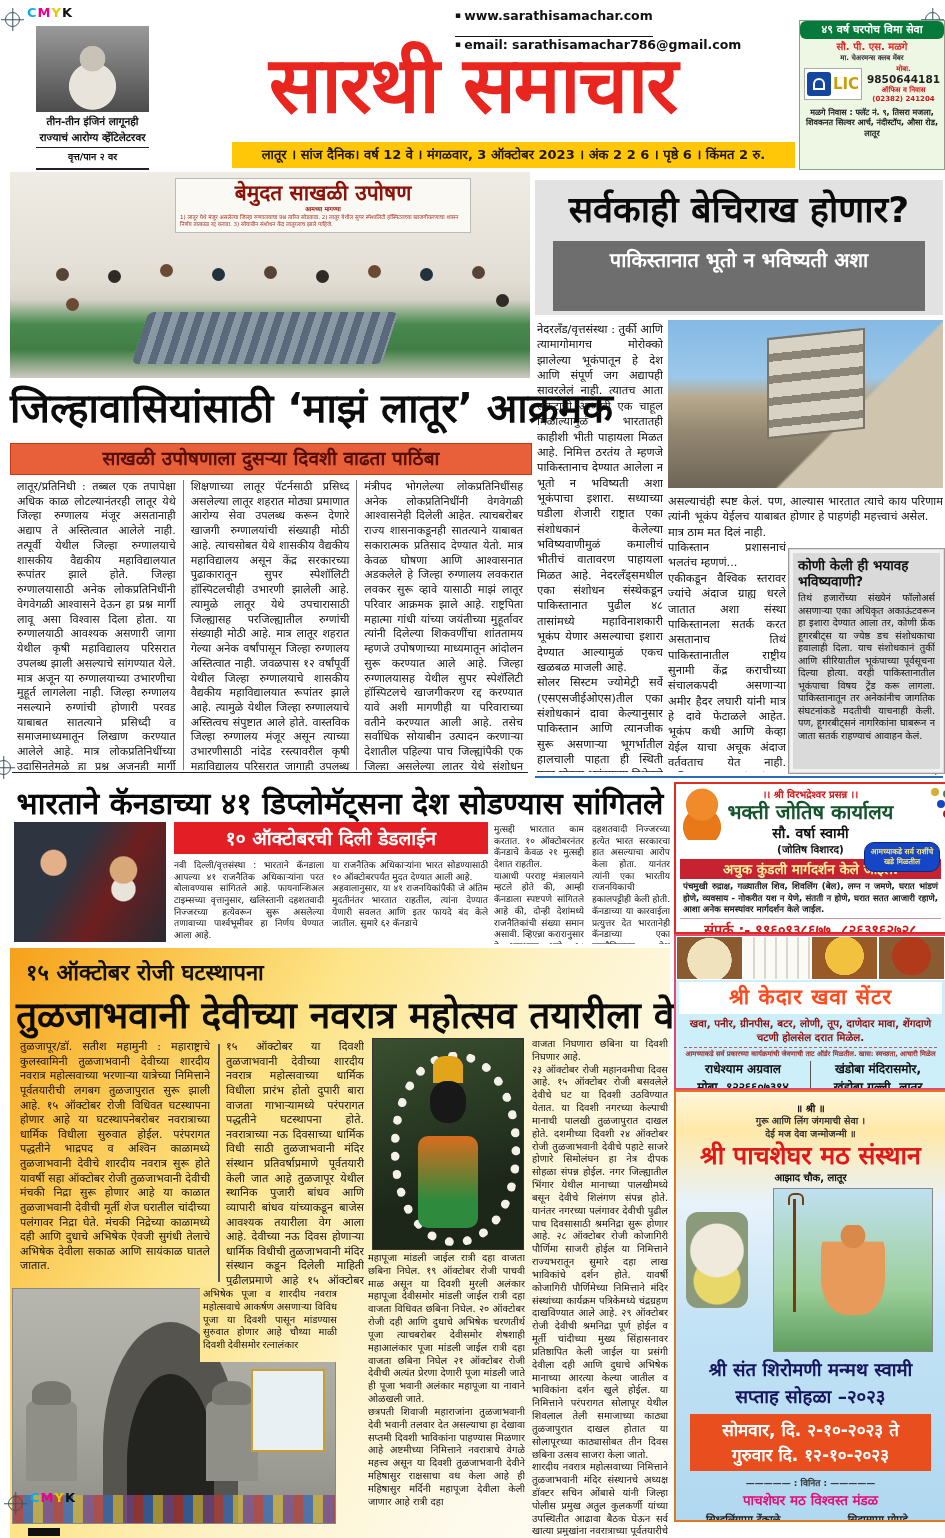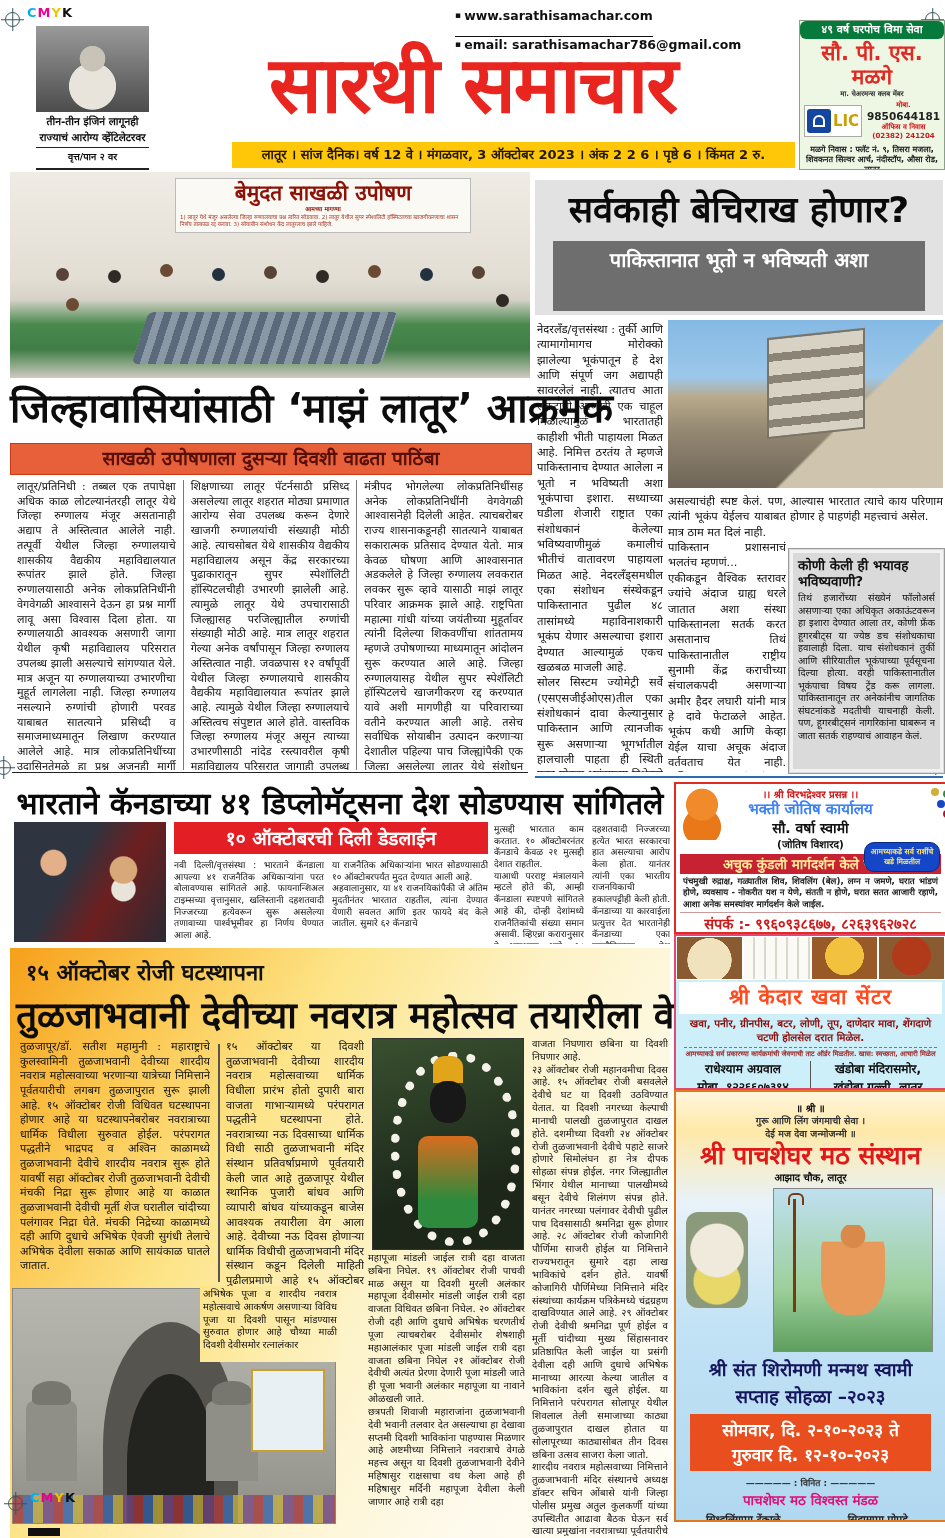--- a/index.html
+++ b/index.html
@@ -23,21 +23,21 @@
   .promo .ref{font-size:9.5px;text-align:center;border-top:1.5px solid #222;margin-top:3px;padding-top:2px;font-weight:bold;}
   .masthead{color:#e8251f;font-weight:bold;text-align:center;font-size:78px;line-height:.95;letter-spacing:-2px;white-space:nowrap;}
   .contacts{font-size:12.5px;font-weight:bold;color:#111;}
   .contacts .line{white-space:nowrap;}
   .contacts .line::before{content:"▪ ";font-size:9px;vertical-align:2px;}
   .contacts .line:first-child{border-bottom:1.5px solid #111;display:inline-block;padding-bottom:13px;}
   .dateline{background:#ffc708;color:#221800;font-weight:bold;font-size:13px;text-align:center;line-height:26px;white-space:nowrap;overflow:hidden;}
   
   .lic{border:1px solid #8aa08a;background:#eef6e4;text-align:center;overflow:hidden;}
   .lic .band{background:#067a3a;color:#fff;font-size:11px;font-weight:bold;line-height:18px;border-radius:6px;}
-  .lic .nm{color:#e02a24;font-weight:bold;font-size:21px;line-height:1.15;margin-top:2px;}
+  .lic .nm{color:#e02a24;font-weight:bold;font-size:10px;line-height:1.15;margin-top:2px;}
   .lic .sub{font-size:7px;color:#333;font-weight:bold;}
   .lic .row{display:flex;align-items:center;justify-content:center;gap:5px;margin-top:3px;}
   .lic .logo{width:56px;height:30px;background:#fff;border:1px solid #aaa;display:flex;align-items:center;}
   .lic .logo .bx{width:24px;height:24px;background:#1446a0;border-radius:3px;margin:0 2px;position:relative;}
   .lic .logo .bx::after{content:"";position:absolute;inset:6px;border:2px solid #fff;border-radius:50% 50% 0 0;}
   .lic .logo .lt{color:#caa008;font-weight:bold;font-size:15px;}
   .lic .ph{font-size:7px;color:#d01818;font-weight:bold;line-height:1.25;}
   .lic .ph b{font-size:10.5px;color:#222;}
   .lic .addr{font-size:8px;font-weight:bold;color:#222;line-height:1.3;margin-top:4px;padding:0 3px;}
   
@@ -94,21 +94,21 @@
   .photo-temple .arch{position:absolute;left:28%;top:14%;width:42%;height:86%;background:#55544e;border-radius:50% 50% 0 0/62% 62% 0 0;}
   .photo-temple .arch::after{content:"";position:absolute;left:18%;top:26%;width:64%;height:74%;background:#23231f;border-radius:50% 50% 0 0/60% 60% 0 0;}
   .photo-temple .tur{position:absolute;bottom:18%;width:16%;height:34%;background:#8f8f87;border-radius:8px 8px 0 0;}
   .photo-temple .tur::after{content:"";position:absolute;left:12%;top:-26%;width:76%;height:30%;background:#77776f;border-radius:50% 50% 20% 20%;}
   .photo-temple .crowd{position:absolute;left:0;bottom:0;width:100%;height:12%;background:repeating-linear-gradient(90deg,#b03a3a 0 10px,#3a6ab0 10px 20px,#c8b040 20px 30px,#7a4a8a 30px 40px);opacity:.75;}
   .photo-temple .board{position:absolute;right:3%;top:34%;width:22%;height:34%;background:#e8f0f4;border:2px solid #c8a030;}
   .wraptext{background:linear-gradient(120deg,#fde488,#fdf3c8);}
   
   .ad1{border:2.5px solid #e02a24;background:#fff;overflow:hidden;text-align:center;}
   .ad1 .top{color:#d01818;font-weight:bold;font-size:10px;margin-top:3px;}
-  .ad1 .t1{color:#3b82f6;font-weight:bold;font-size:15px;line-height:1.1;}
+  .ad1 .t1{color:#14532d;font-weight:bold;font-size:20px;line-height:1.1;}
   .ad1 .t2{font-weight:bold;font-size:14px;}
   .ad1 .t3{font-weight:bold;font-size:10.5px;}
   .ad1 .bar{background:#c62232;color:#ffef9a;font-weight:bold;font-size:13.5px;line-height:20px;margin:3px 4px 2px;}
   .ad1 .body{font-size:8.6px;font-weight:bold;text-align:justify;padding:0 7px;line-height:1.35;color:#222;}
   .ad1 .contact{color:#d01818;font-weight:bold;font-size:14.5px;border-top:1px solid #c99;margin:2px 4px 0;line-height:22px;white-space:nowrap;}
   .ganesh{position:absolute;left:5px;top:4px;width:42px;height:52px;background:radial-gradient(circle at 50% 32%,#f08a2a 38%,transparent 40%),radial-gradient(circle at 50% 75%,#e87818 42%,transparent 44%),#fff;}
   .gems{position:absolute;right:6px;top:4px;width:8px;height:8px;border-radius:50%;background:#d4af37;
      box-shadow:12px 2px 0 #2e8a3c,24px -1px 0 #b01030,6px 12px 0 #1646c8,18px 11px 0 #8a4a10,30px 10px 0 #d4af37,12px 22px 0 #b01030,24px 21px 0 #2e8a3c;}
   .badge{position:absolute;right:5px;top:58px;width:70px;background:#1646c8;border:1px solid #0a2a80;border-radius:10px;color:#ffe66a;font-size:7.5px;font-weight:bold;line-height:1.3;padding:4px 2px;}
   .ad2{border:2.5px solid #e5486e;background:#cdeffa;overflow:hidden;text-align:center;}

